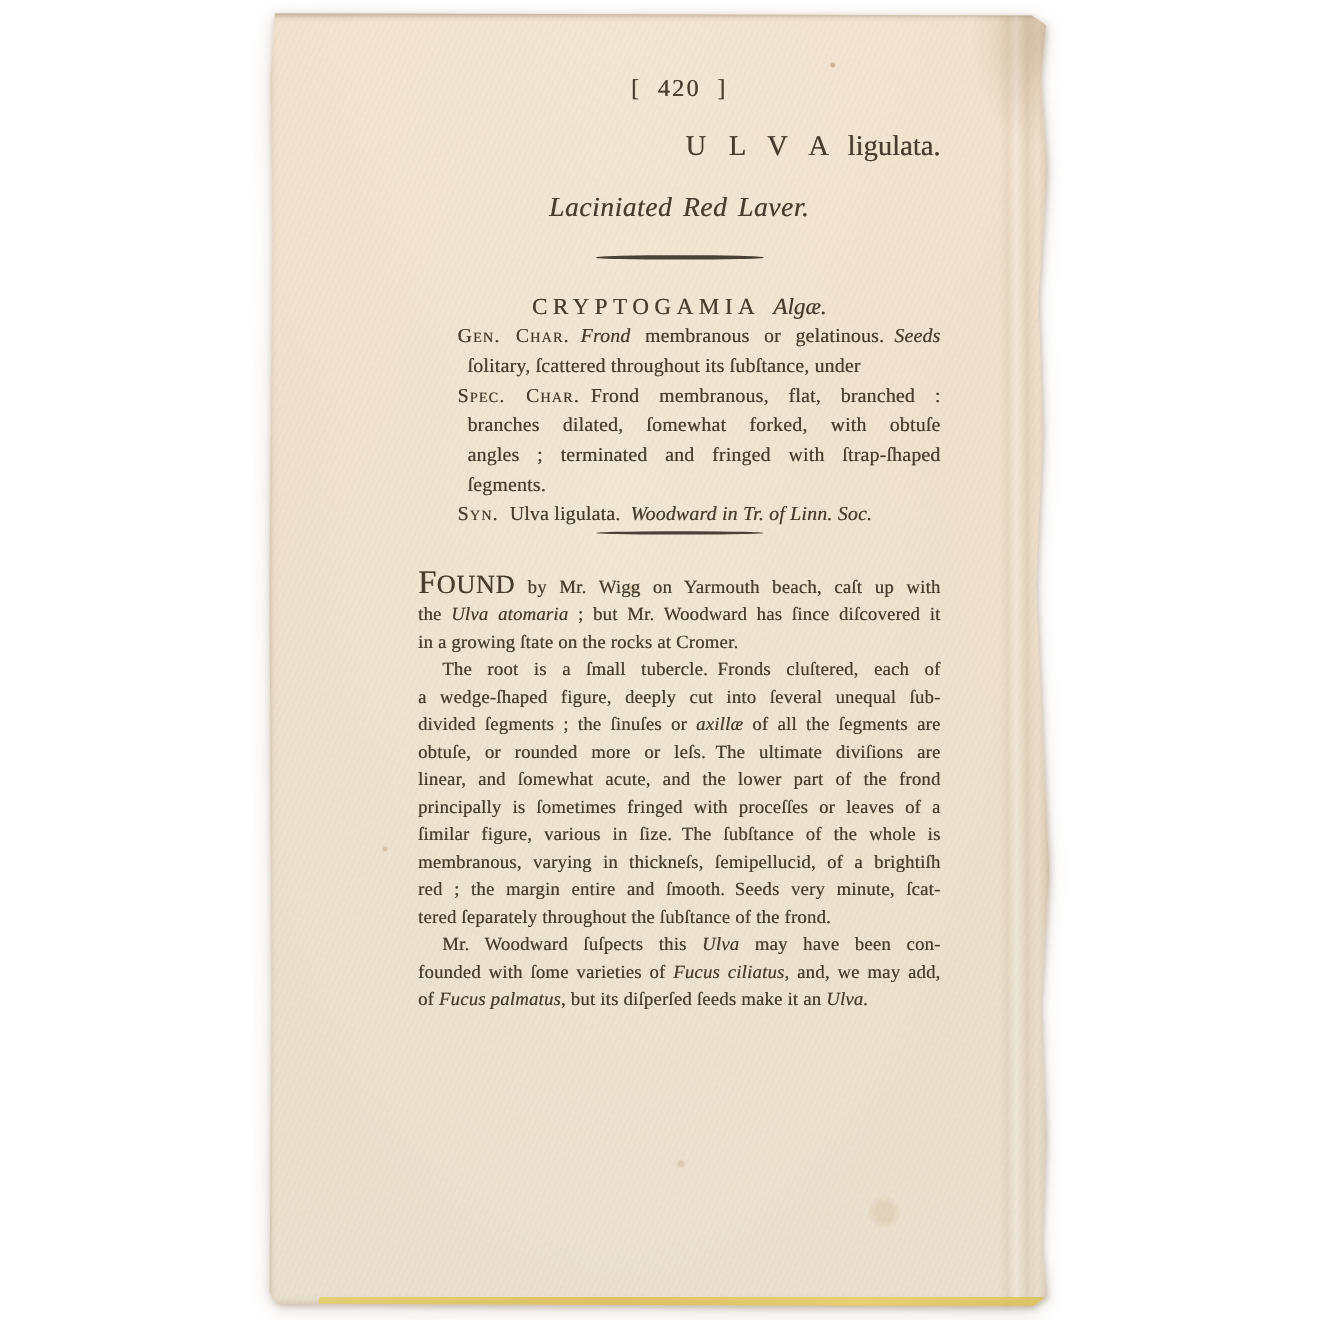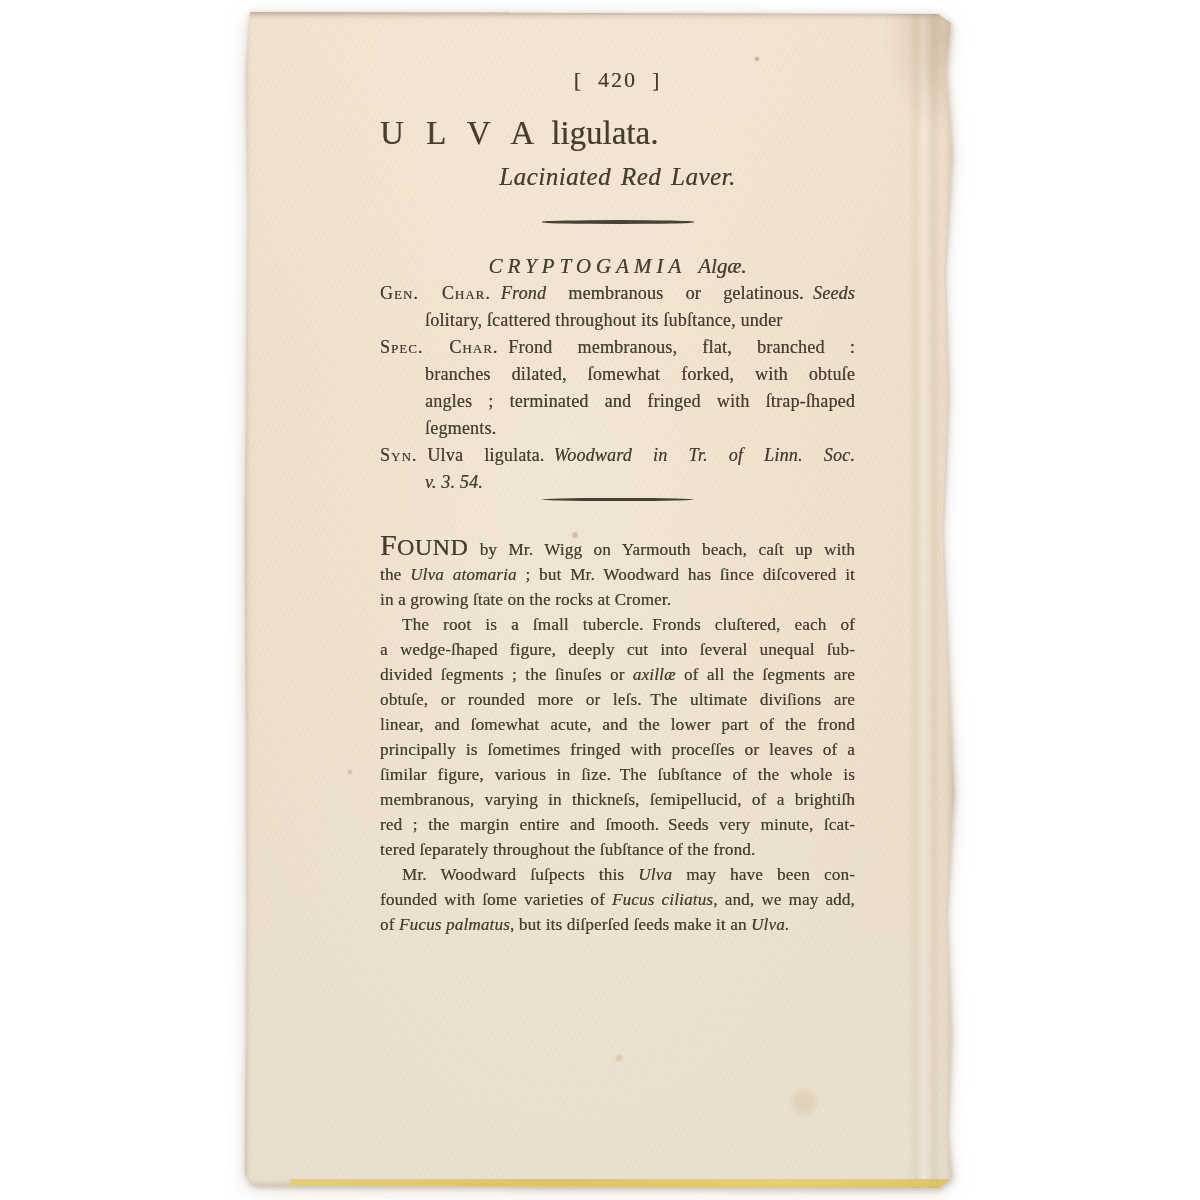--- a/index.html
+++ b/index.html
@@ -44,41 +44,41 @@
     position:absolute;left:46px;right:6px;bottom:1px;height:8px;
     background:linear-gradient(90deg,#e6cc66,#ddbf55 40%,#e8cf63 75%,#dcc258);
     opacity:.85;border-radius:2px;
   }
   .content{
     position:absolute;left:136px;top:16px;width:475px;
     color:#473c2e;
     text-shadow:0.35px 0 0 rgba(70,60,45,.65);
   }
   .pagenum{margin-top:37px;line-height:30px;font-size:22px;text-align:center;white-space:pre;letter-spacing:2px;}
-  .title{margin:21px 0 0 0;line-height:34px;font-size:33px;font-weight:normal;text-align:left;}
+  .title{margin:21px 0 0 0;line-height:34px;font-size:26px;font-weight:normal;text-align:right;}
   .genus{letter-spacing:4px;word-spacing:6px;}
   .species{margin-left:13px;}
-  .common{margin-top:12px;line-height:30px;font-size:25px;font-style:italic;text-align:center;letter-spacing:.5px;word-spacing:3px;}
+  .common{margin-top:24px;line-height:30px;font-size:25px;font-style:italic;text-align:center;letter-spacing:.5px;word-spacing:3px;}
   .rule{margin:28px auto 0 auto;width:152px;height:3.5px;background:#4a4036;border-radius:50%;}
   .rule2{margin-top:2px;}
   .crypto{margin-top:28px;line-height:28px;font-size:21px;text-align:center;}
-  .ci{font-style:italic;letter-spacing:5px;text-align:right;}
+  .ci{letter-spacing:5px;text-align:right;}
   .ord{margin-left:12px;}
   .line{text-align:justify;text-align-last:justify;}
   .entry{padding-left:45px;}
   .entry .line{line-height:27px;font-size:18px;letter-spacing:.2px;}
   .entry .line:first-child{text-indent:-45px;}
   .entry .line:last-child{text-align:left;text-align-last:left;}
   .para .line{line-height:25px;font-size:17px;letter-spacing:.2px;}
   .para .line:first-child{text-indent:22px;}
   .para .line:last-child{text-align:left;text-align-last:left;}
   .para.noindent .line:first-child{text-indent:0;}
   .entry:first-of-type{margin-top:17px;}
   .p1{margin-top:34px;}
-  .sc{font-variant:small-caps;letter-spacing:1px;}
+  .sc{font-variant:small-caps;letter-spacing:1px;margin-left:36px;}
   .caps{font-size:24px;letter-spacing:.5px;}
   .bigcap{font-size:30px;line-height:0;}
 </style>
 </head>
 <body>
 
 <div class="paper-wrap">
   <div class="paper">
     <div class="content">
       <div class="pagenum">[  420  ]</div>
@@ -91,21 +91,20 @@
           <div class="line"><span>ſolitary, ſcattered throughout its ſubſtance, under</span></div>
         </div>
       <div class="entry">
           <div class="line"><span class="sc">Spec. Char. </span><span>Frond membranous, flat, branched :</span></div>
           <div class="line"><span>branches dilated, ſomewhat forked, with obtuſe</span></div>
           <div class="line"><span>angles ; terminated and fringed with ſtrap-ſhaped</span></div>
           <div class="line"><span>ſegments.</span></div>
         </div>
       <div class="entry">
           <div class="line"><span class="sc">Syn. </span><span>Ulva ligulata. </span><i>Woodward in Tr. of Linn. Soc.</i></div>
-          <div class="line"><i>v. 3. 54.</i></div>
         </div>
       <div class="rule rule2"></div>
       <div class="para noindent p1">
           <div class="line"><span class="bigcap">F</span><span class="caps">OUND</span><span> by Mr. Wigg on Yarmouth beach, caſt up with</span></div>
           <div class="line"><span>the </span><i>Ulva atomaria</i><span> ; but Mr. Woodward has ſince diſcovered it</span></div>
           <div class="line"><span>in a growing ſtate on the rocks at Cromer.</span></div>
         </div>
       <div class="para">
           <div class="line"><span>The root is a ſmall tubercle. Fronds cluſtered, each of</span></div>
           <div class="line"><span>a wedge-ſhaped figure, deeply cut into ſeveral unequal ſub-</span></div>

